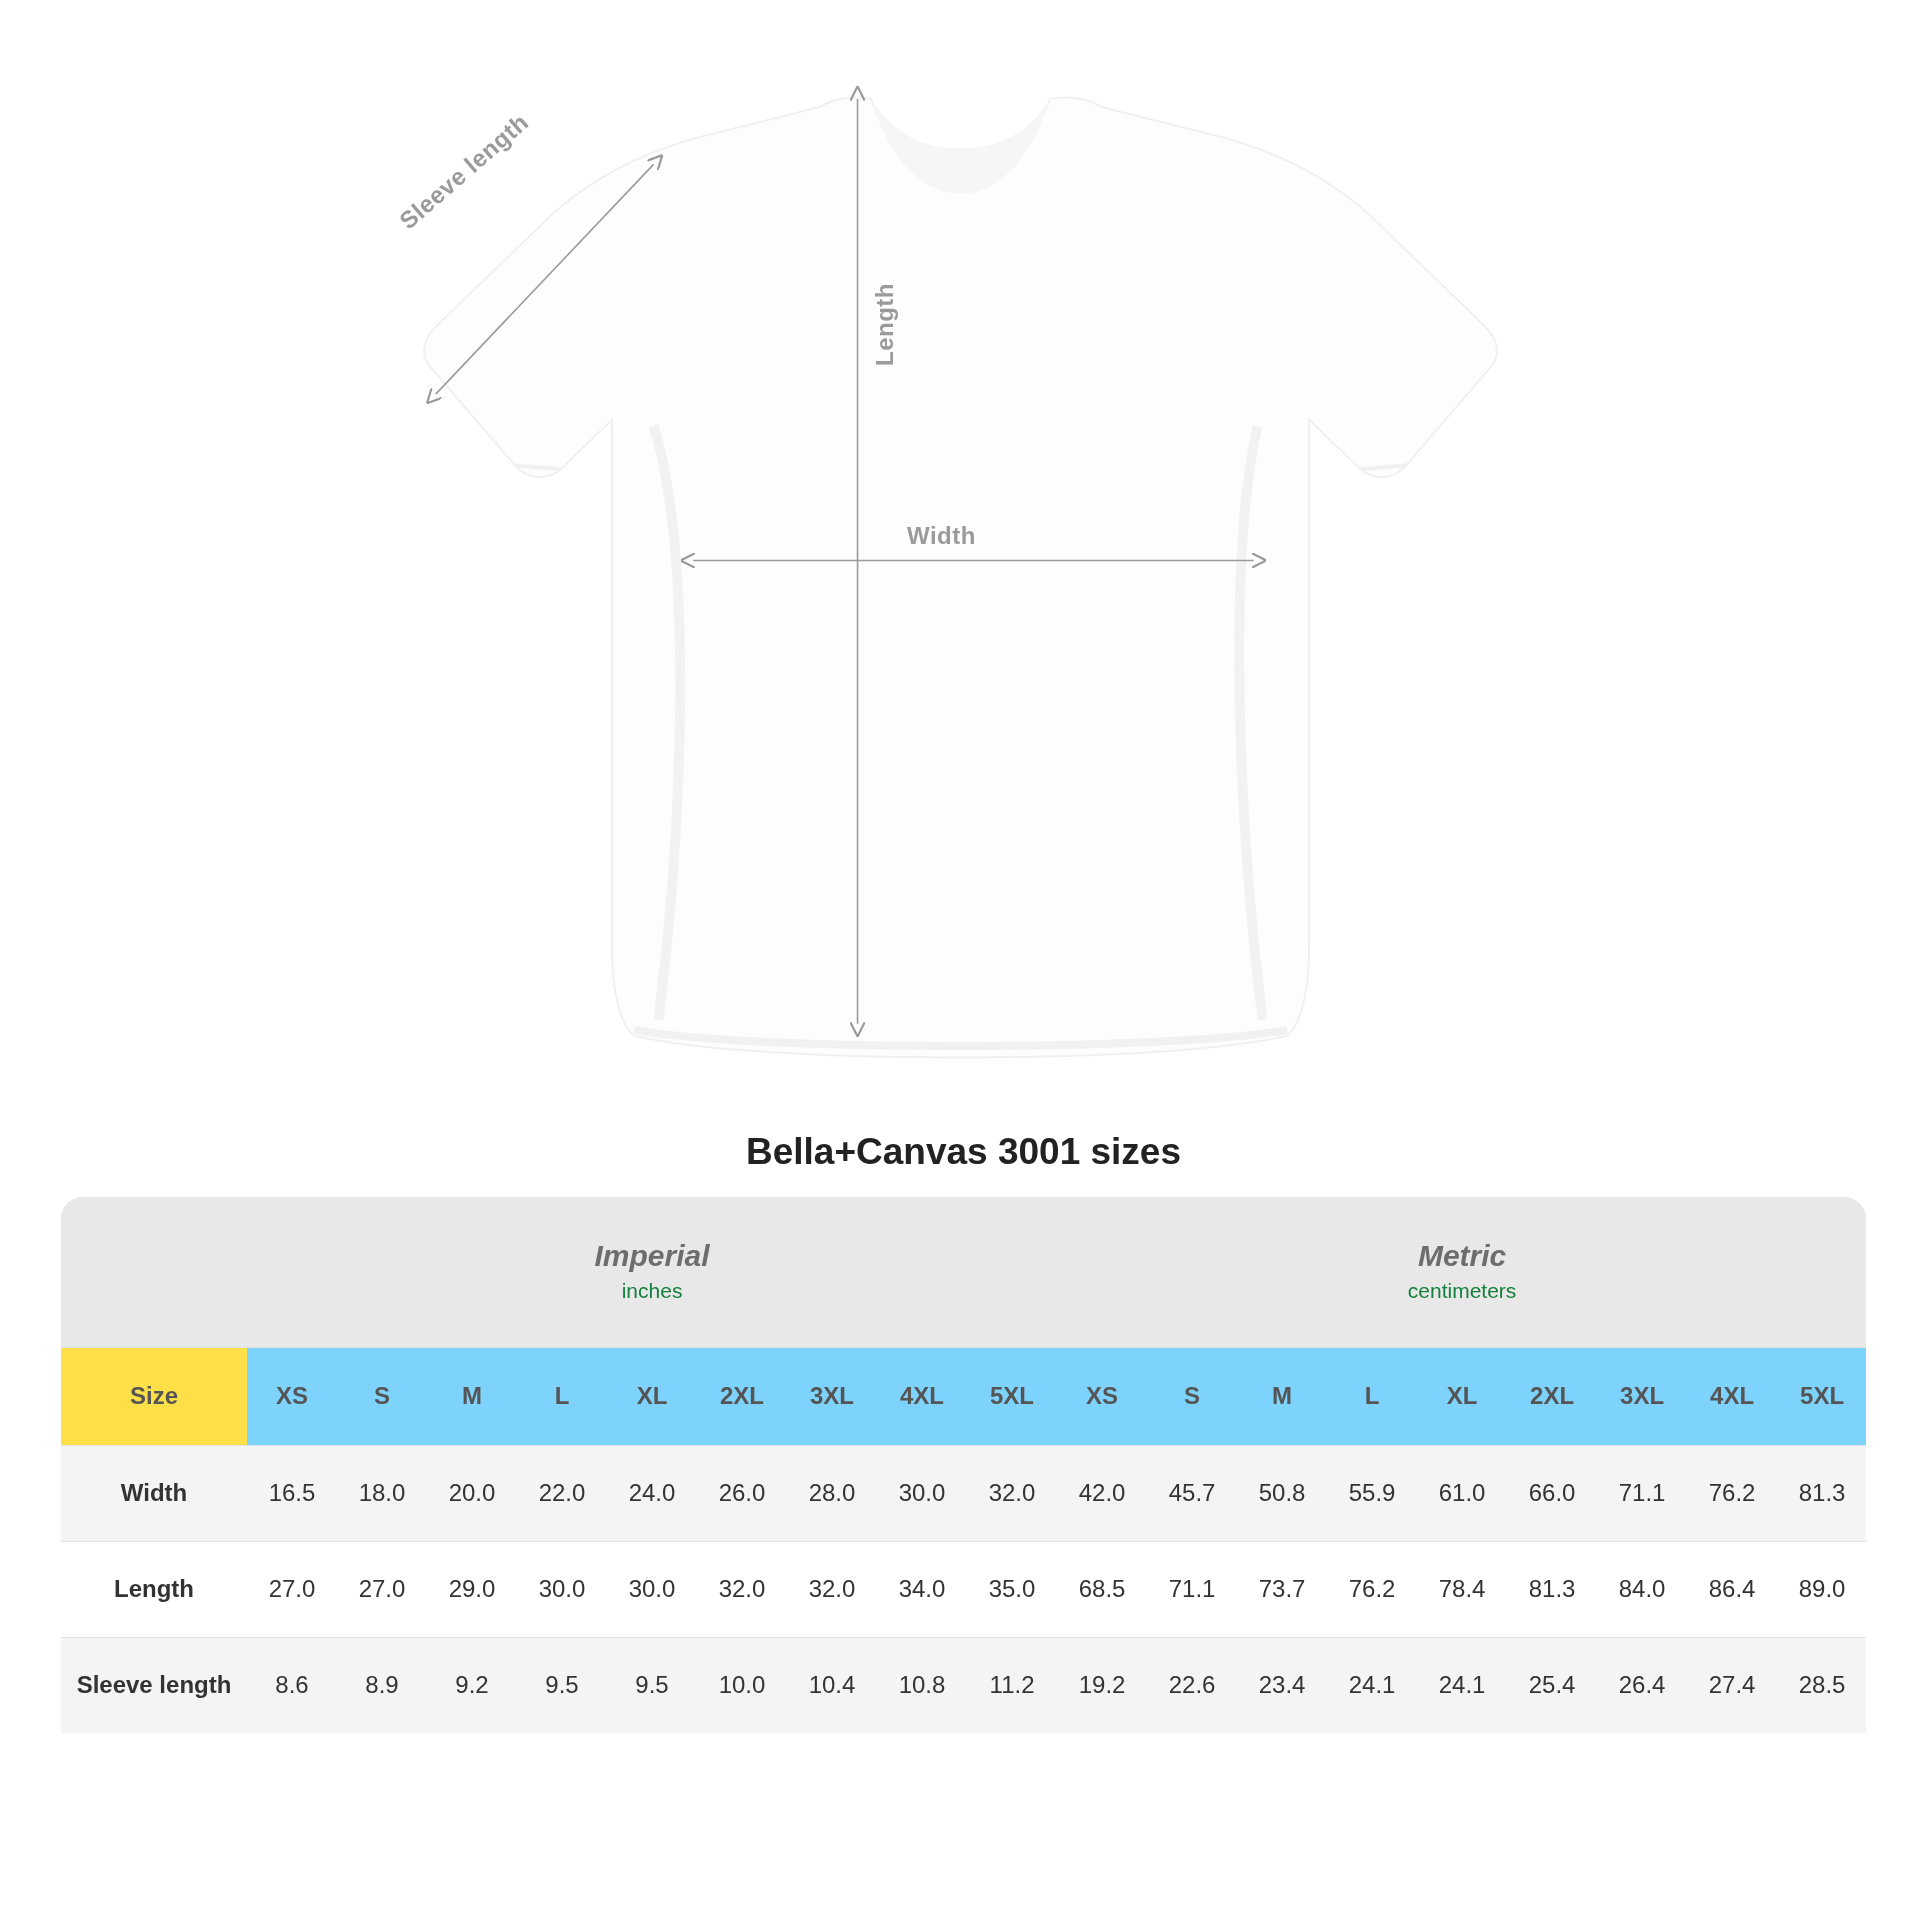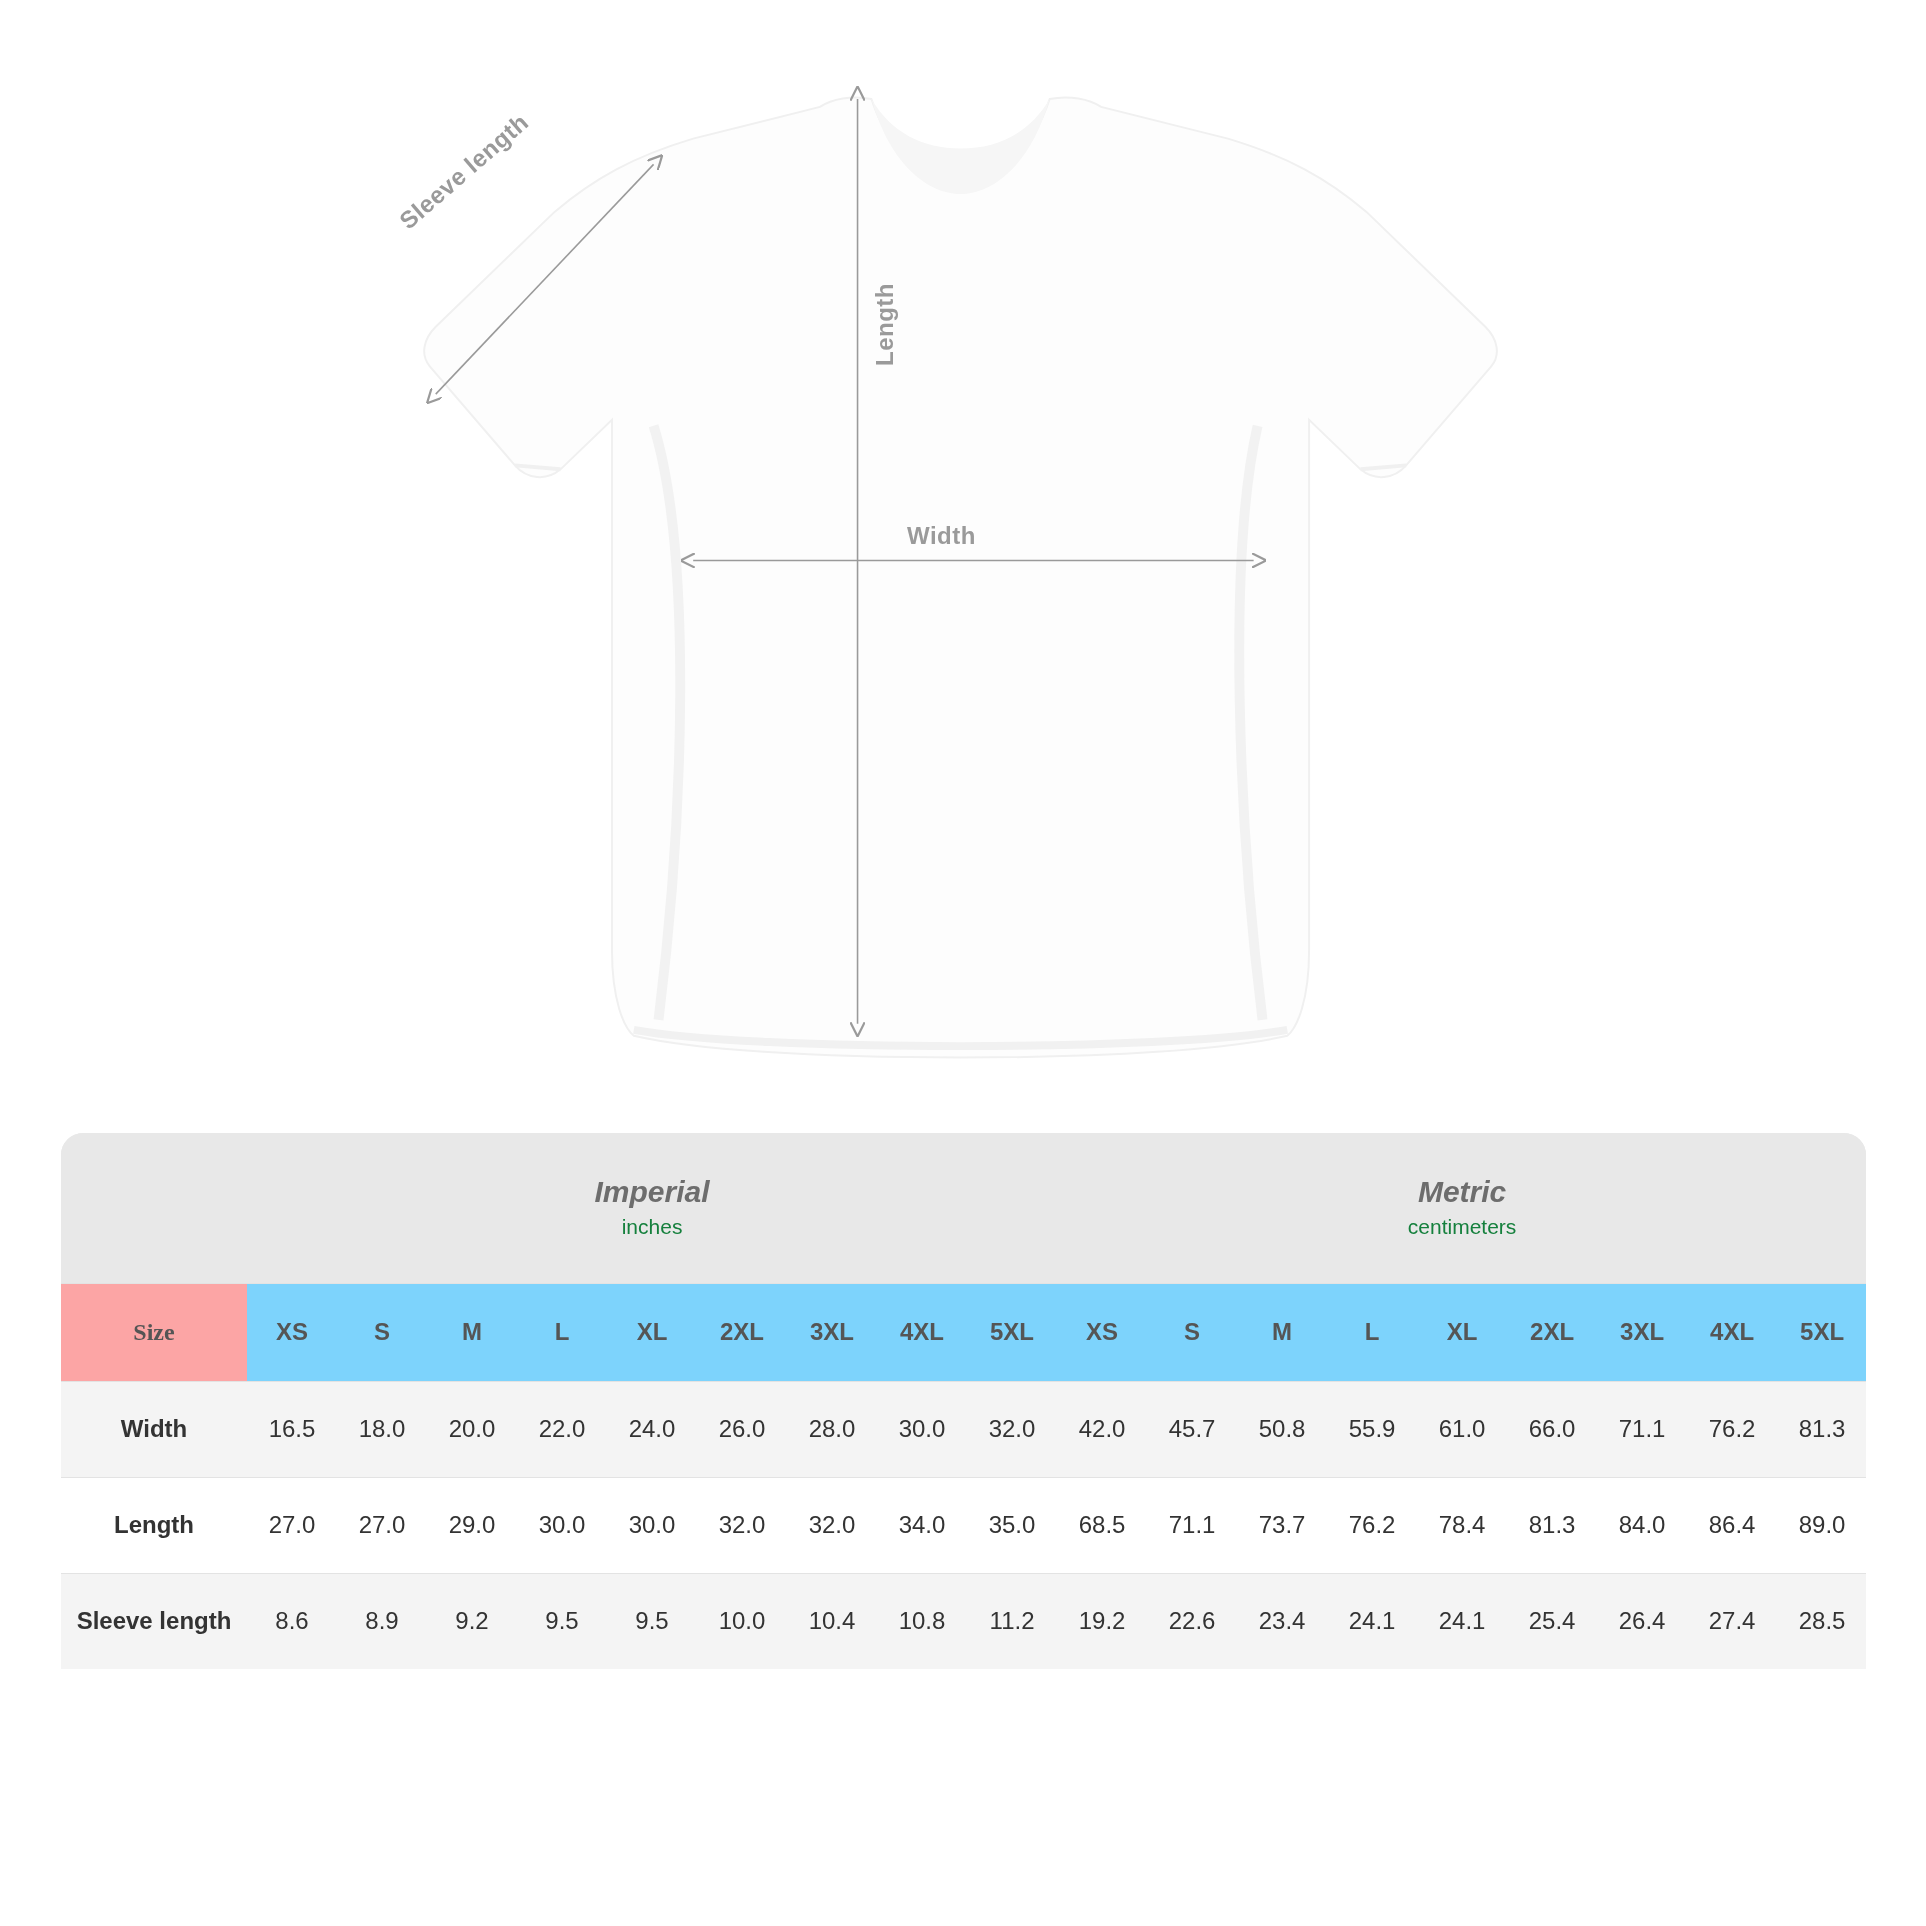--- a/index.html
+++ b/index.html
@@ -105,22 +105,21 @@
     background: #e8e8e8;
   }
   tr.head-row td {
     background: #7dd3fc;
     height: 95px;
     font-size: 24px;
     font-weight: bold;
     color: #555555;
   }
   tr.head-row td.row-label {
-    background: #fca5a5;
-    font-family: Liberation Serif, serif;
+    background: #fde047;
   }
   tr.data-row td {
     height: 93px;
     font-size: 24px;
     color: #333333;
     background: #ffffff;
   }
   tr.data-row.alt td {
     background: #f4f4f4;
   }
@@ -196,20 +195,21 @@
 
     <line x1="700" y1="566" x2="1266" y2="566" stroke="#9a9a9a" stroke-width="1.6" marker-start="url(#arrowStart)" marker-end="url(#arrowEnd)"></line>
   </svg>
 
   <div class="dim-label label-sleeve">Sleeve length</div>
   <div class="dim-label label-length">Length</div>
   <div class="dim-label label-width">Width</div>
 </div>
 
 <div class="title-block">
+  <h1 class="chart-title">Bella+Canvas 3001 sizes</h1>
 </div>
 
 <div class="table-wrap">
   <table class="size-table">
     <colgroup>
       <col class="col-label">
       <col class="col-val">
         <col class="col-val">
         <col class="col-val">
         <col class="col-val">

